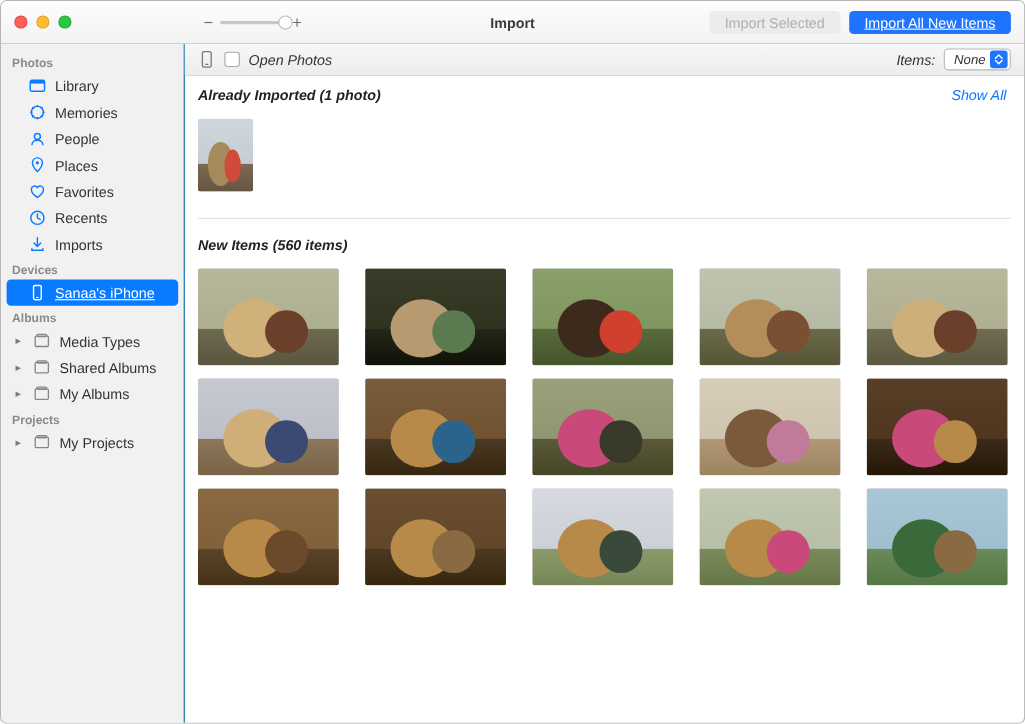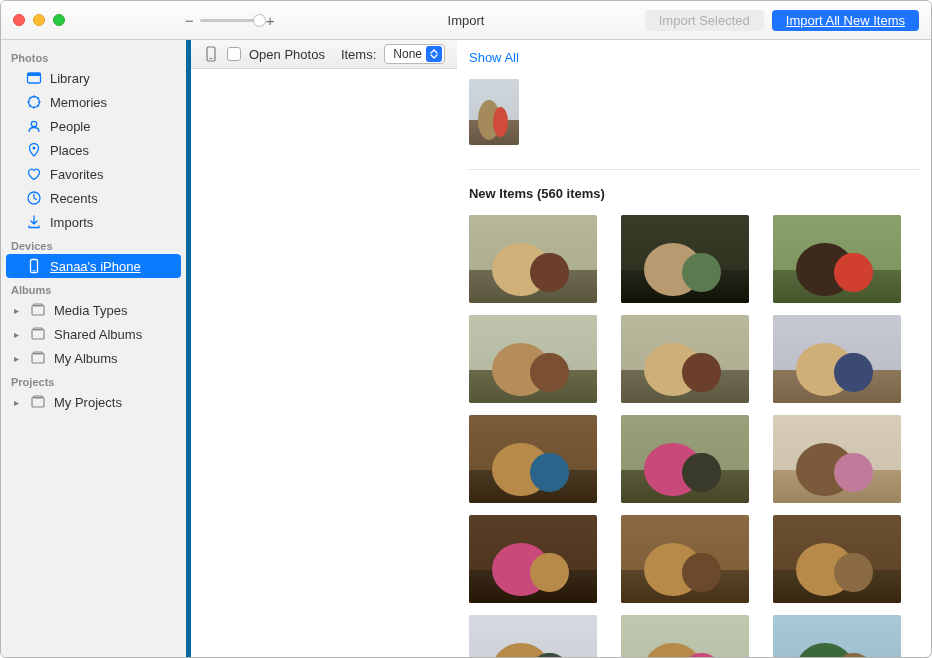--- a/index.html
+++ b/index.html
@@ -17,37 +17,37 @@
   position: relative;
 }
 .traffic { display: flex; gap: 8px; padding-left: 12px; }
 .tl { width: 12px; height: 12px; border-radius: 50%; }
 .tl.red { background:#ff5f57; border:1px solid #e24640;}
 .tl.yellow { background:#febc2e; border:1px solid #e1a22c;}
 .tl.green { background:#28c840; border:1px solid #29a932;}
 .zoom { display:flex; align-items:center; gap:6px; margin-left:120px; color:#6e6e6e; font-size:15px;}
 .zoom-track { width:60px; height:3px; background:#c8c8c8; border-radius:2px; position:relative;}
 .zoom-thumb { position:absolute; top:-5px; right:-6px; width:13px; height:13px; border-radius:50%; background:#fff; border:1px solid #bcbcbc;}
-.title { position:absolute; left:50%; transform:translateX(-50%); font-size:13px; font-weight:400; color:#3a3a3a;}
+.title { position:absolute; left:50%; transform:translateX(-50%); font-size:13px; font-weight:700; color:#3a3a3a;}
 .tb-buttons { margin-left:auto; display:flex; gap:8px; padding-right:12px;}
 .btn { font-size:13px; padding:3px 14px; border-radius:4px; border:none; cursor:pointer;}
 .btn.disabled { background:#ececec; color:#b0b0b0; }
 .btn.primary { background:#1e74ff; color:#fff; font-weight:500;text-decoration:underline;}
 .body { flex:1; display:flex; min-height:0;}
 .sidebar {
-  width:190px; background:#f1f1f1; border-right:5px solid #0369a1;
+  width:167px; background:#f1f1f1; border-right:1px solid #0369a1;
   padding-top:6px; font-size:13px; overflow-y:auto;
 }
 .sect { color:#8a8a8a; font-size:11px; font-weight:600; padding:6px 10px 2px 10px;}
 .item { display:flex; align-items:center; gap:8px; padding:4px 10px 4px 20px; color:#333; cursor:pointer; border-radius:4px; margin:0px 5px;}
 .item.sel { background:#0a7aff; color:#fff;text-decoration:underline;}
 .item .chev { margin-left:-12px; color:#7a7a7a; font-size:10px; width:8px;}
 .ico { width:16px; height:16px; display:inline-flex; align-items:center; justify-content:center;}
 .ico svg{width:16px;height:16px;}
-.main { flex:1; display:flex; flex-direction:row; min-width:0;}
+.main { flex:1; display:flex; flex-direction:column; min-width:0;font-style:italic;}
 .optbar {
   height:29px; background:linear-gradient(#f7f7f7,#ececec);
   border-bottom:1px solid #d6d6d6; display:flex; align-items:center;
   padding:0 12px; font-size:13px; color:#333; gap:8px;
 }
 .devico{color:#7a7a7a;}
 .chk{width:14px;height:14px;border:1px solid #a8a8a8;border-radius:3px;background:#fff;}
 .spacer{flex:1;}
 .sel-wrap{display:flex;align-items:center;gap:4px;background:#fff;border:1px solid #b8b8b8;border-radius:4px;padding:1px 2px 1px 8px;font-size:12px;}
 .sel-arrow{width:16px;height:16px;background:#1e74ff;border-radius:3px;display:flex;align-items:center;justify-content:center;}
@@ -229,20 +229,21 @@
           <span class="sel-arrow">
             <svg viewBox="0 0 10 10">
                 <path d="M2 4 L5 1 L8 4 M2 6 L5 9 L8 6" stroke="#fff" stroke-width="1.3" fill="none" stroke-linecap="round" stroke-linejoin="round"></path>
               </svg>
           </span>
         </div>
       </div>
 
       <div class="content">
         <div class="section-head">
+          <h3>Already Imported (1 photo)</h3>
           <span class="link">Show All</span>
         </div>
         <div class="grid" id="grid-already">
             <div class="thumb small">
               <div class="ph">
                 <div class="sky" style="background:linear-gradient(#cfd6dc, #c0c7cd)"></div>
                 <div class="grnd" style="background:linear-gradient(#7a6a55, #665641)"></div>
                 <div class="blob" style="background:#a58a5c;width:45%;height:60%;left:18%;bottom:8%"></div>
                 <div class="blob" style="background:#d14b3a;width:30%;height:45%;left:48%;bottom:12%"></div>
               </div>

